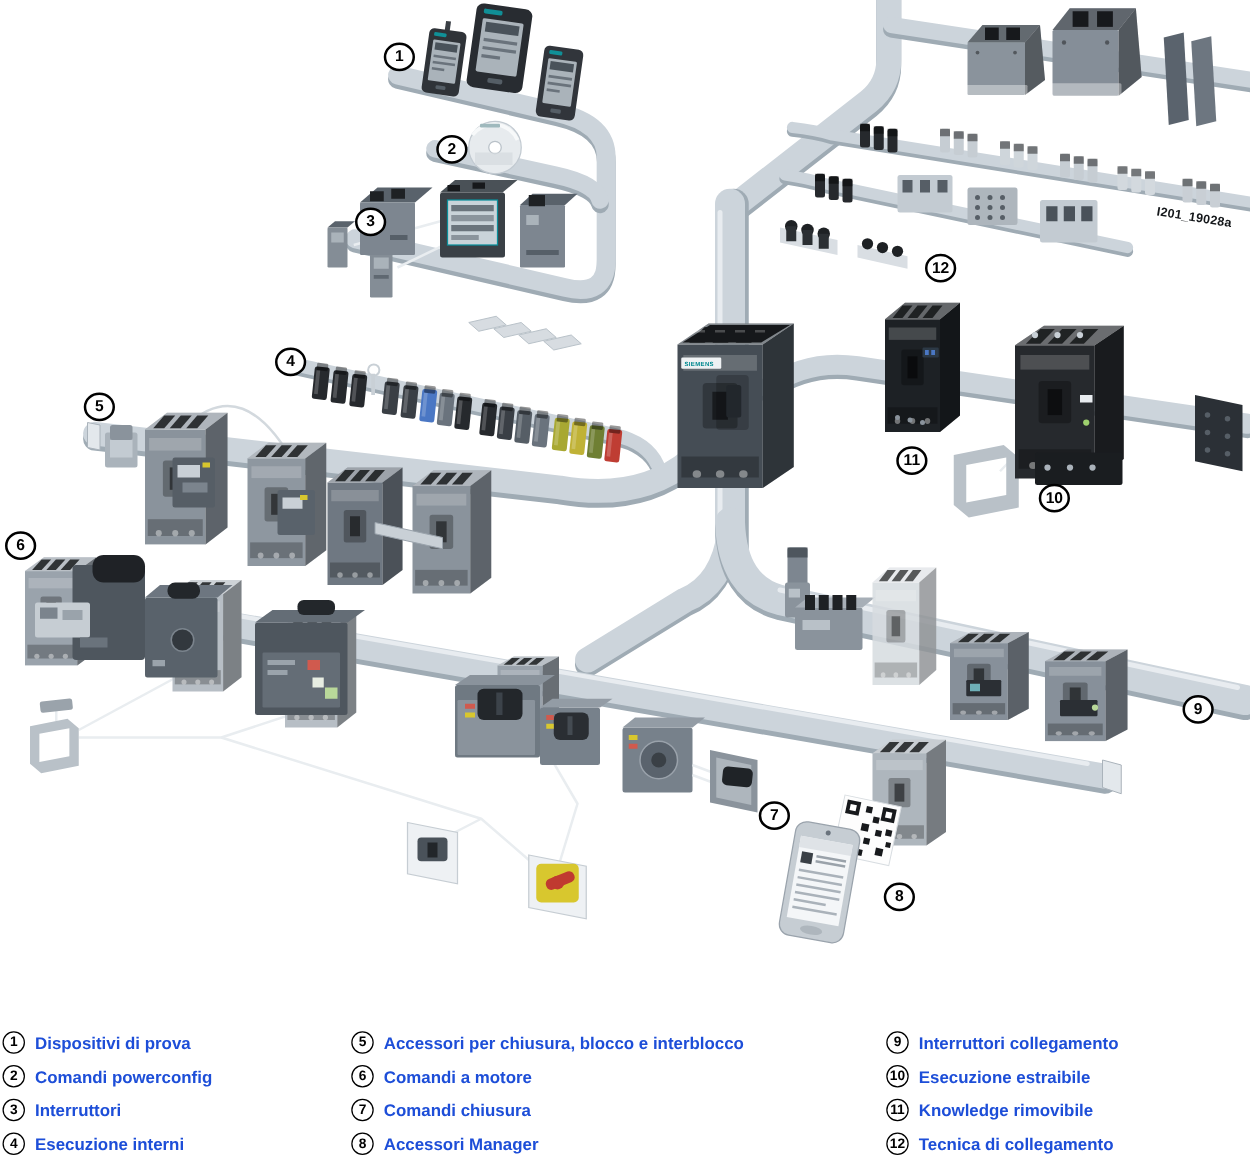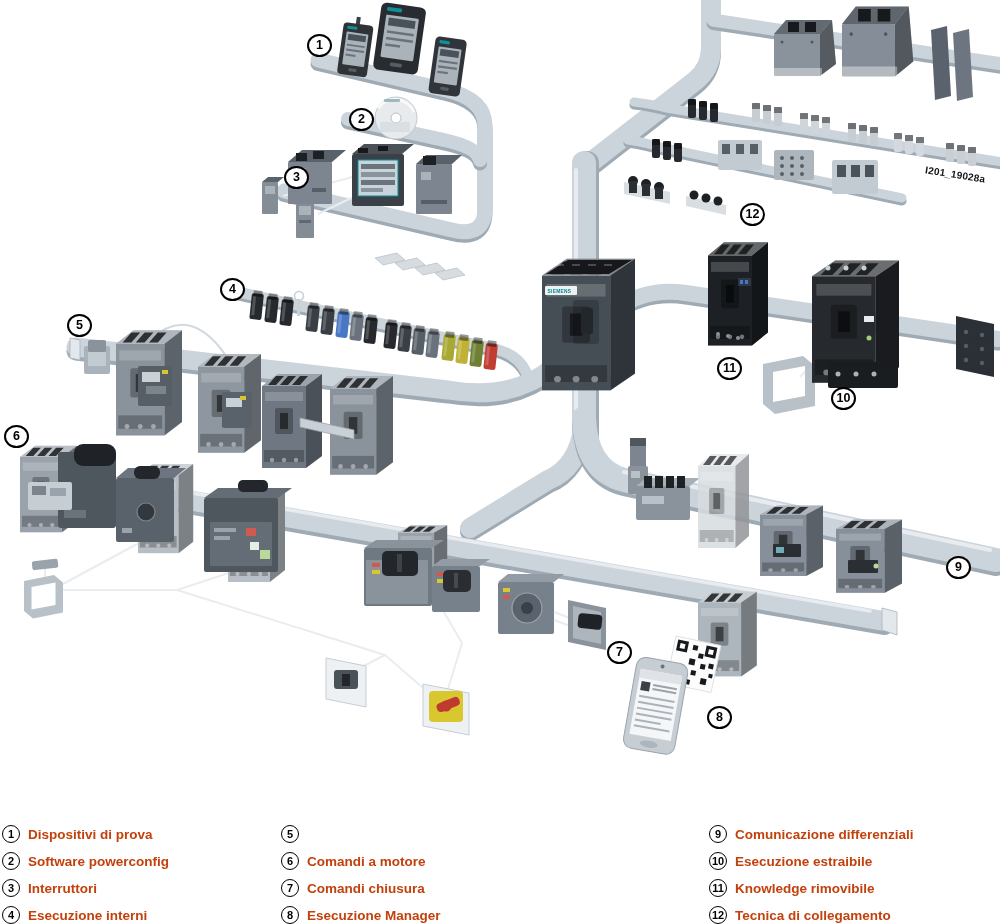--- a/index.html
+++ b/index.html
@@ -18,21 +18,21 @@
   
   .watermark{position:absolute;left:925px;top:169px;font-size:10px;font-weight:bold;color:#14171a;
              transform:rotate(9deg);letter-spacing:.2px;white-space:nowrap;}
   
   #legend{position:absolute;left:0;top:820px;width:1000px;height:104px;}
   .legend-col{position:absolute;top:0;}
   .legend-item{position:absolute;display:flex;align-items:center;height:20px;white-space:nowrap;}
   .lnum{display:inline-flex;align-items:center;justify-content:center;min-width:14px;height:16px;
         padding:0 1px;border:1.7px solid #000;border-radius:50%;font-size:11px;font-weight:bold;
         color:#000;background:#fff;box-sizing:content-box;line-height:1;}
-  .llabel{margin-left:8px;font-size:13.5px;font-weight:bold;color:#c2410c;}
+  .llabel{margin-left:8px;font-size:13.5px;font-weight:bold;color:#1d4ed8;}
 </style>
 </head>
 <body>
 
 <div id="stage">
 
 <svg id="diagram" width="1000" height="820" viewBox="0 0 1000 820" xmlns="http://www.w3.org/2000/svg" xmlns:xlink="http://www.w3.org/1999/xlink">
   <defs>
     <g id="mccb">
       <polygon points="0,14 16,2 60,2 44,14" fill="currentColor"></polygon>
@@ -526,52 +526,53 @@
 <div class="watermark">I201_19028a</div>
 
 <div id="legend">
   <div class="legend-col" style="left:2px">
     <div class="legend-item" style="top:4px">
           <span class="lnum">1</span>
           <span class="llabel">Dispositivi di prova</span>
         </div>
     <div class="legend-item" style="top:31px">
           <span class="lnum">2</span>
-          <span class="llabel">Software powerconfig</span>
+          <span class="llabel">Comandi powerconfig</span>
         </div>
     <div class="legend-item" style="top:58px">
           <span class="lnum">3</span>
           <span class="llabel">Interruttori</span>
         </div>
     <div class="legend-item" style="top:85px">
           <span class="lnum">4</span>
           <span class="llabel">Esecuzione interni</span>
         </div>
   </div>
   <div class="legend-col" style="left:281px">
     <div class="legend-item" style="top:4px">
           <span class="lnum">5</span>
+          <span class="llabel">Accessori per chiusura, blocco e interblocco</span>
         </div>
     <div class="legend-item" style="top:31px">
           <span class="lnum">6</span>
           <span class="llabel">Comandi a motore</span>
         </div>
     <div class="legend-item" style="top:58px">
           <span class="lnum">7</span>
           <span class="llabel">Comandi chiusura</span>
         </div>
     <div class="legend-item" style="top:85px">
           <span class="lnum">8</span>
-          <span class="llabel">Esecuzione Manager</span>
+          <span class="llabel">Accessori Manager</span>
         </div>
   </div>
   <div class="legend-col" style="left:709px">
     <div class="legend-item" style="top:4px">
           <span class="lnum">9</span>
-          <span class="llabel">Comunicazione differenziali</span>
+          <span class="llabel">Interruttori collegamento</span>
         </div>
     <div class="legend-item" style="top:31px">
           <span class="lnum">10</span>
           <span class="llabel">Esecuzione estraibile</span>
         </div>
     <div class="legend-item" style="top:58px">
           <span class="lnum">11</span>
           <span class="llabel">Knowledge rimovibile</span>
         </div>
     <div class="legend-item" style="top:85px">

